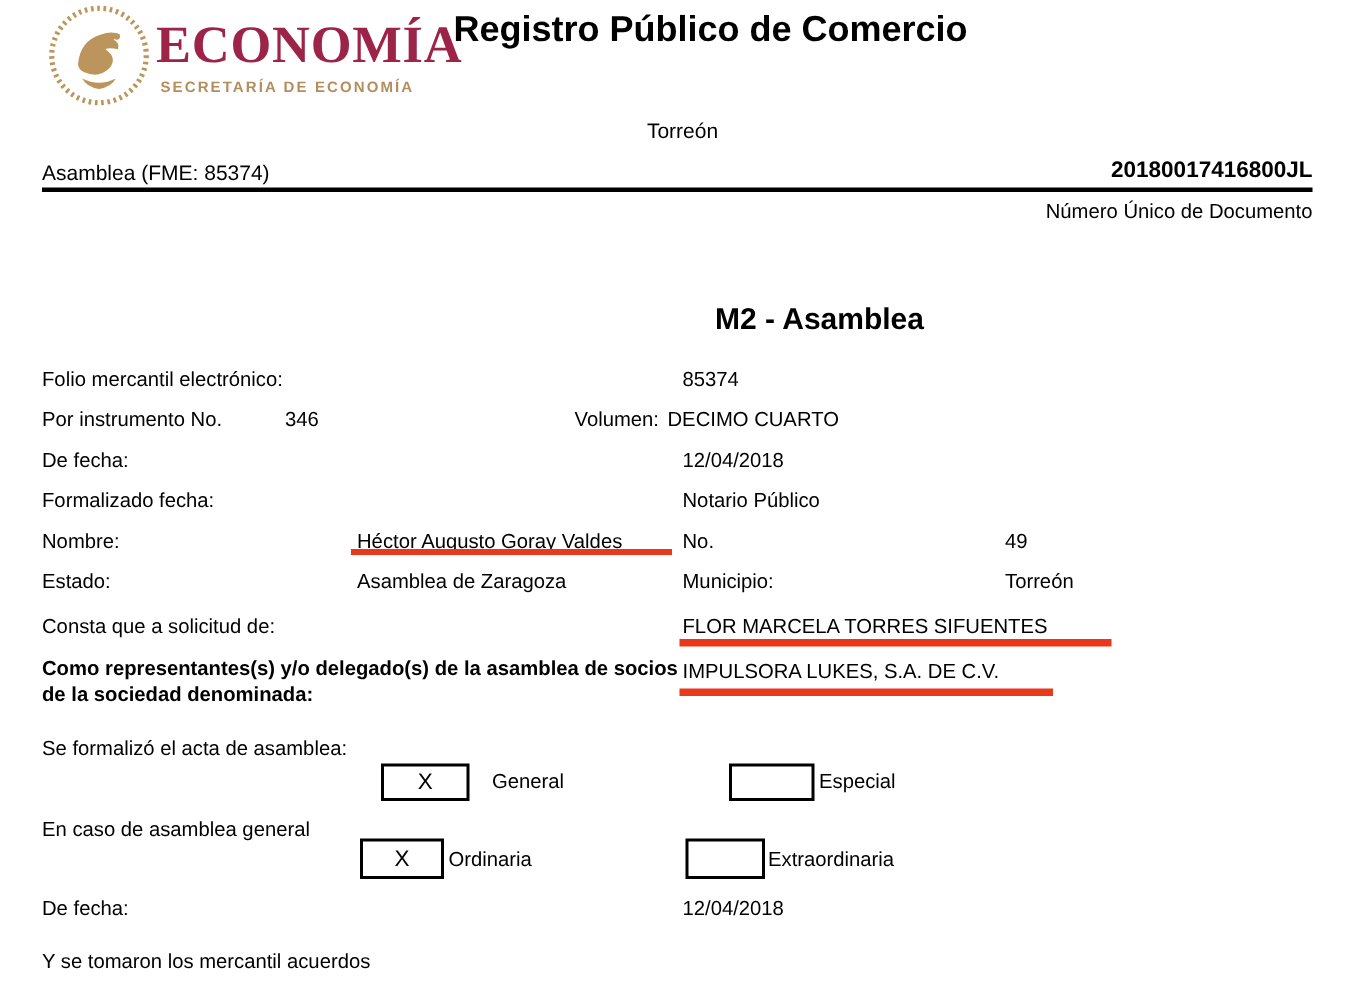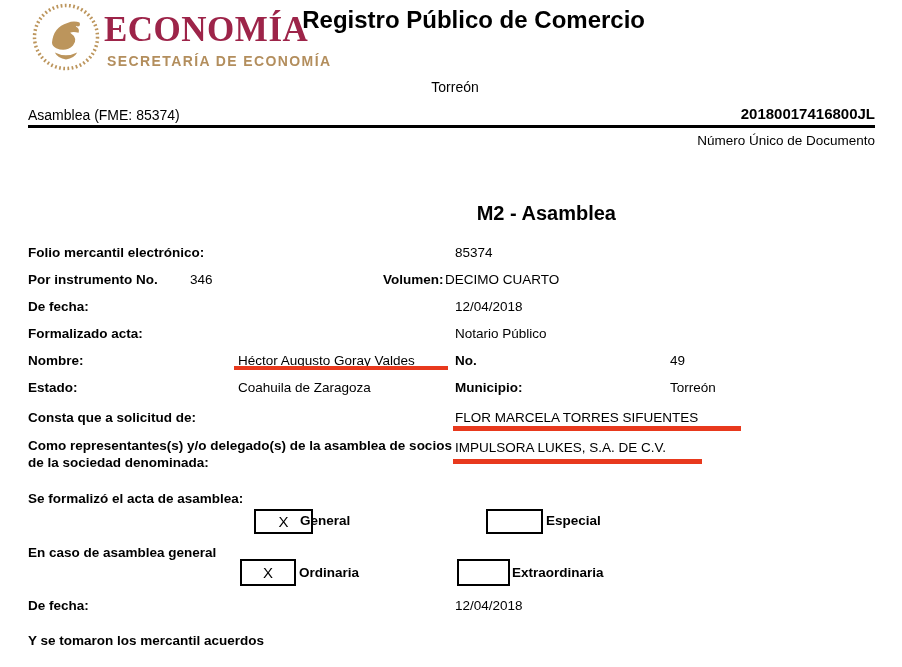--- a/index.html
+++ b/index.html
@@ -2,44 +2,44 @@
 <html><head>
 <meta charset="utf-8">
 <style>
   html,body { margin:0; padding:0; background:#ffffff; }
   .page {
     position:relative; width:902px; height:667px; background:#ffffff;
     font-family:"Liberation Sans","DejaVu Sans",sans-serif;
     font-size:13.5px; color:#000; overflow:hidden;
   }
   .abs { position:absolute; white-space:nowrap; }
-  .b { font-weight:bold; }
+  .b { font-weight:normal; }
 
   
   .seal      { left:30px;  top:2px;  width:72px; height:70px; }
   .brand     { left:104px; top:10px; font-family:"Liberation Serif","DejaVu Serif",serif;
                font-weight:bold; font-size:35px; color:#9D2449; letter-spacing:.5px; }
-  .brandsub  { left:107px; top:53px; font-size:14px; font-weight:bold;
+  .brandsub  { left:107px; top:53px; font-size:10px; font-weight:bold;
                color:#B38E5D; letter-spacing:1.4px; }
   .doctitle  { left:295px; top:5px; width:350px; text-align:right; white-space:normal;
                font-size:24px; font-weight:bold; line-height:29px; }
   .office    { left:355px; top:79px; width:200px; text-align:center; font-size:14px; }
 
   
   .doctype   { left:28px; top:107px; font-size:14px; }
   .docnum    { right:27px; top:105px; font-weight:bold; font-size:15px; }
   .rule      { position:absolute; left:28px; top:125px; width:847px; height:3px; background:#000; }
   .numlabel  { right:27px; top:133px; font-weight:normal; }
 
   .m2title   { left:296px; top:202px; width:320px; text-align:right;
                font-size:20px; font-weight:bold; }
 
   
   .x28{left:28px}.x190{left:190px}.x238{left:238px}.x383{left:383px}.x445{left:445px}
-  .x455{left:455px}.x670{left:670px}.x316{left:300px}.x546{left:546px}
+  .x455{left:455px}.x670{left:670px}.x316{left:328px}.x546{left:546px}
   .x299{left:299px}.x512{left:512px}
   
   .y245{top:245px}.y272{top:272px}.y299{top:299px}.y326{top:326px}.y353{top:353px}
   .y380{top:380px}.y410{top:410px}.y440{top:440px}.y491{top:491px}.y513{top:513px}
   .y545{top:545px}.y565{top:565px}.y598{top:598px}.y633{top:633px}
 
   .replabel  { left:28px; top:437px; width:440px; white-space:normal;
                font-weight:bold; line-height:17px; }
 
   
@@ -88,31 +88,31 @@
   <span class="abs x455 y245">85374</span>
 
   <span class="abs b x28 y272">Por instrumento No.</span>
   <span class="abs x190 y272">346</span>
   <span class="abs b x383 y272">Volumen:</span>
   <span class="abs x445 y272">DECIMO CUARTO</span>
 
   <span class="abs b x28 y299">De fecha:</span>
   <span class="abs x455 y299">12/04/2018</span>
 
-  <span class="abs b x28 y326">Formalizado acta:</span>
+  <span class="abs b x28 y326">Formalizado fecha:</span>
   <span class="abs x455 y326">Notario Público</span>
 
   <span class="abs b x28 y353">Nombre:</span>
   <span class="abs x238 y353">Héctor Augusto Goray Valdes</span>
   <div class="redline u1"></div>
   <span class="abs b x455 y353">No.</span>
   <span class="abs x670 y353">49</span>
 
   <span class="abs b x28 y380">Estado:</span>
-  <span class="abs x238 y380">Coahuila de Zaragoza</span>
+  <span class="abs x238 y380">Asamblea de Zaragoza</span>
   <span class="abs b x455 y380">Municipio:</span>
   <span class="abs x670 y380">Torreón</span>
 
   <span class="abs b x28 y410">Consta que a solicitud de:</span>
   <span class="abs x455 y410">FLOR MARCELA TORRES SIFUENTES</span>
   <div class="redline u2"></div>
 
   <div class="abs replabel">Como representantes(s) y/o delegado(s) de la asamblea de socios de la sociedad denominada:</div>
   <span class="abs x455 y440">IMPULSORA LUKES, S.A. DE C.V.</span>
   <div class="redline u3"></div>

